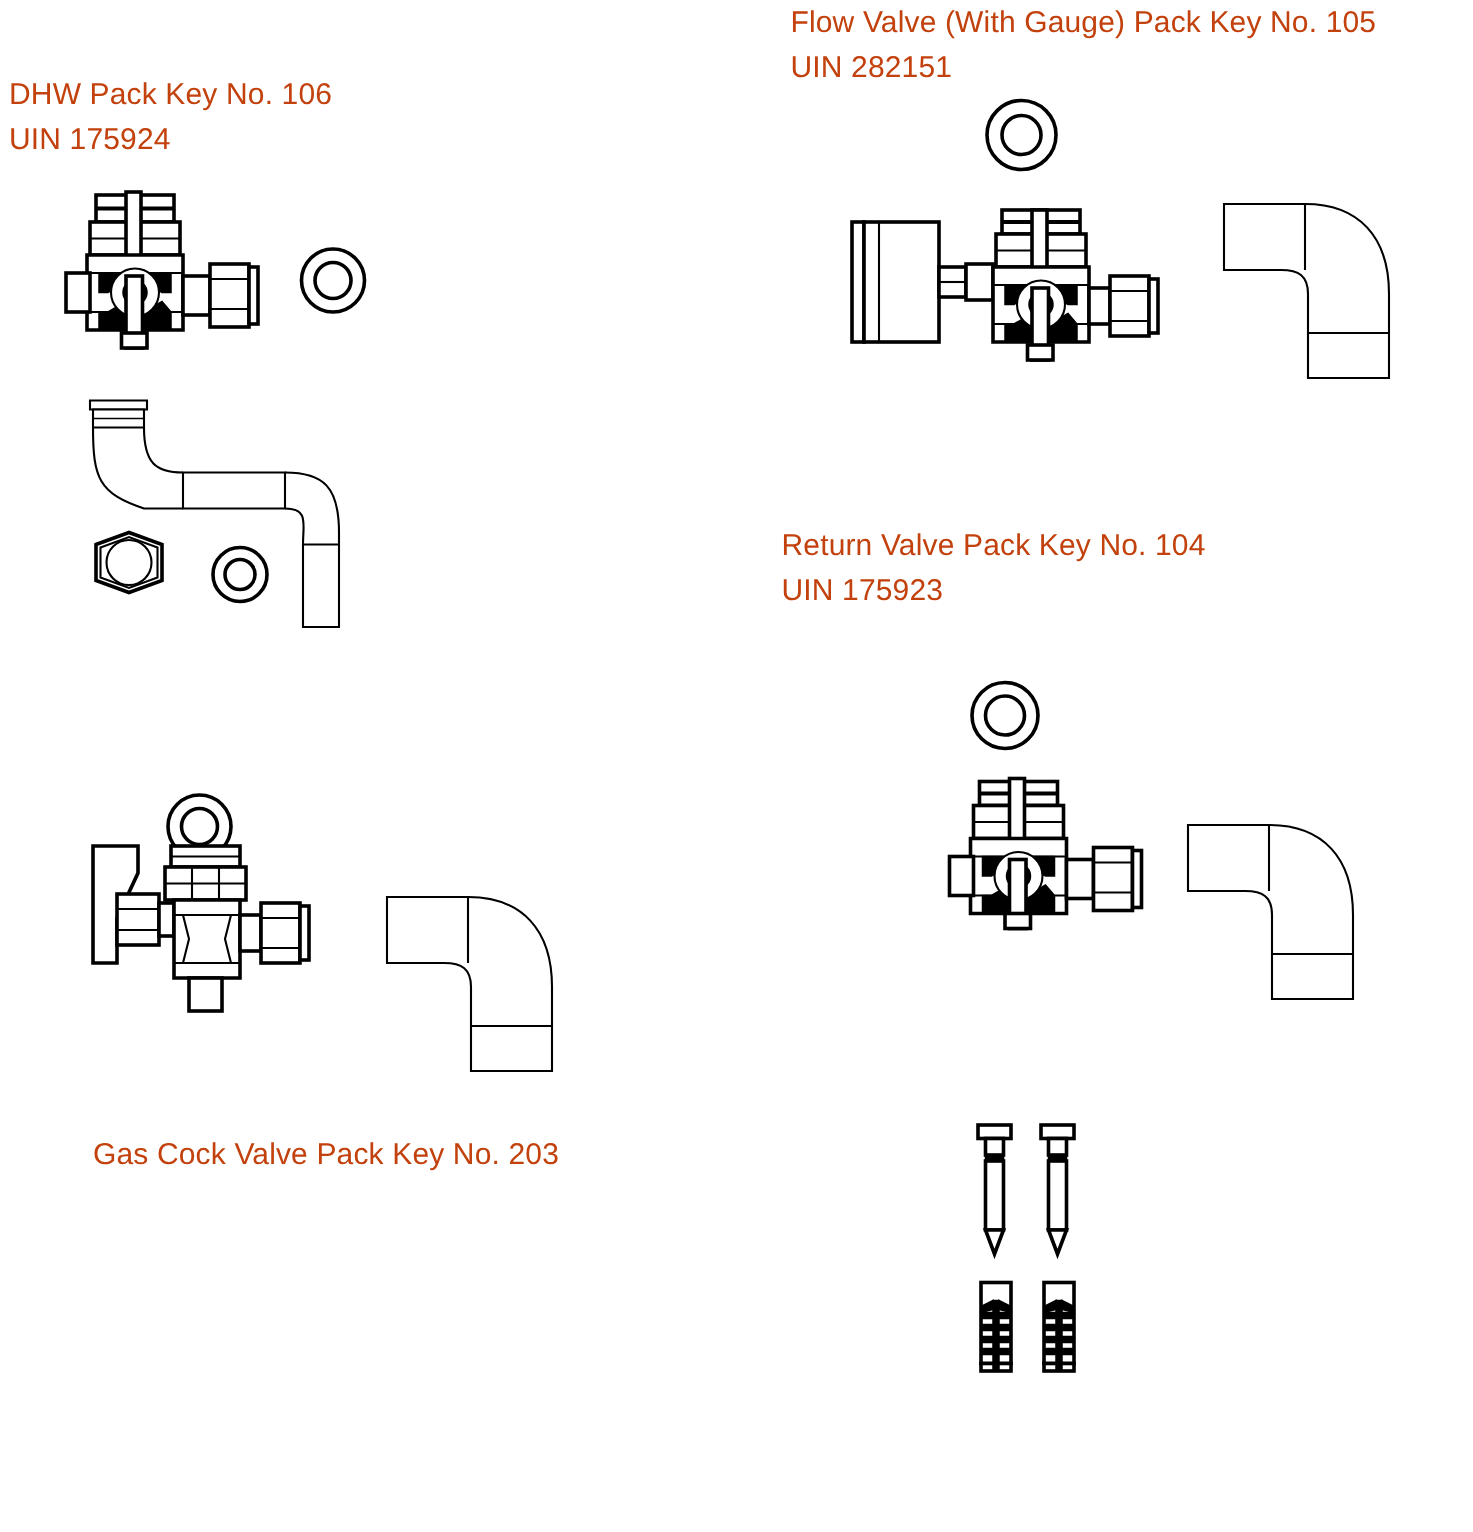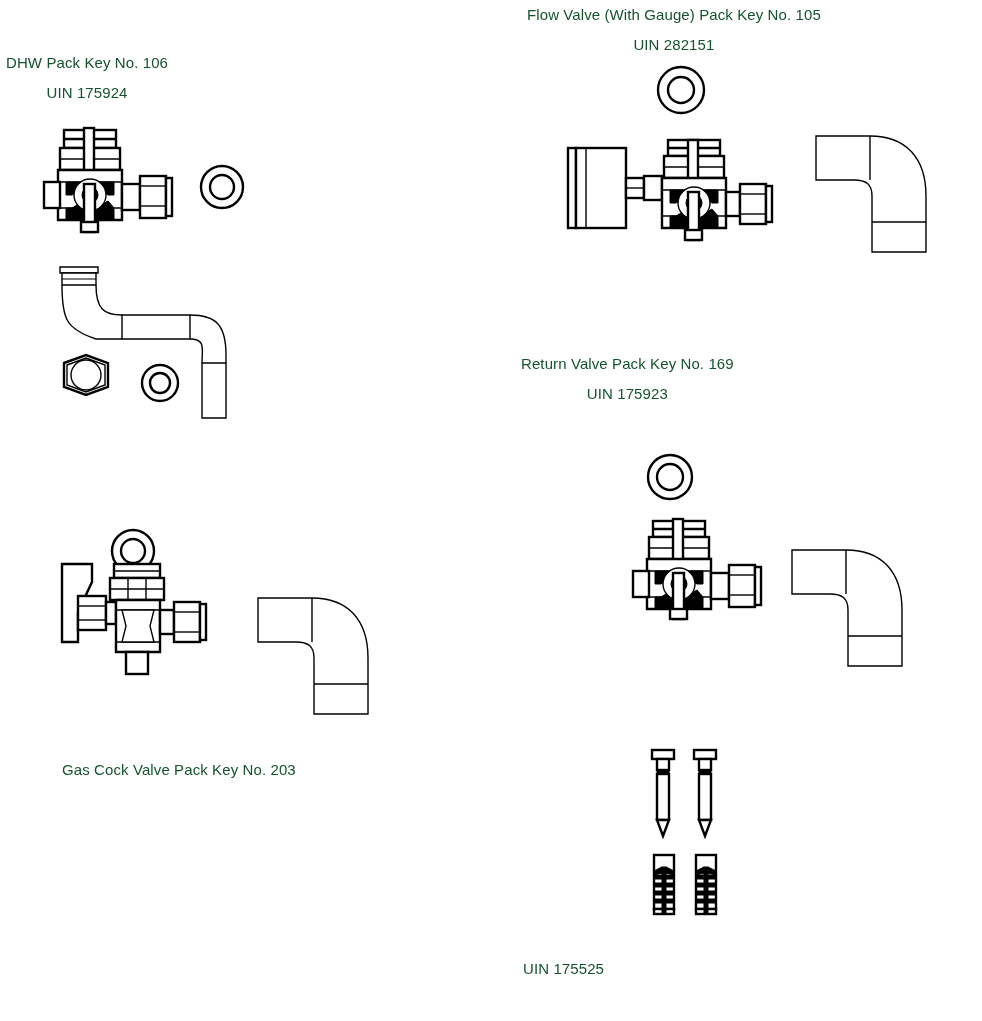--- a/index.html
+++ b/index.html
@@ -16,26 +16,25 @@
     overflow: hidden;
   }
   .page {
     position: absolute;
     top: 0; left: 0;
     width: 982px;
     height: 1021px;
   }
   .label-block {
     position: absolute;
-    font-size: 15px;
+    font-size: 20px;
     line-height: 30px;
-    color: #14532d;
+    color: #c2410c;
     white-space: nowrap;
     letter-spacing: 0.1px;
-    text-align: center;
   }
   .label-line { display: block; }
   svg.fig {
     position: absolute;
     overflow: visible;
   }
   .ln {
     fill: none;
     stroke: #000000;
     stroke-width: 1.4;
@@ -77,30 +76,29 @@
     <span class="label-line">DHW Pack Key No. 106</span>
     <span class="label-line">UIN 175924</span>
   </div>
 
   <div class="label-block" style="left:527px; top:0px;">
     <span class="label-line">Flow Valve (With Gauge) Pack Key No. 105</span>
     <span class="label-line">UIN 282151</span>
   </div>
 
   <div class="label-block" style="left:521px; top:349px;">
-    <span class="label-line">Return Valve Pack Key No. 169</span>
+    <span class="label-line">Return Valve Pack Key No. 104</span>
     <span class="label-line">UIN 175923</span>
   </div>
 
   <div class="label-block" style="left:20px; top:755px;margin-left:42px;">
     <span class="label-line">Gas Cock Valve Pack Key No. 203</span>
   </div>
 
   <div class="label-block" style="left:523px; top:954px;">
-    <span class="label-line">UIN 175525</span>
   </div>
 
   <svg class="fig" style="left:36px; top:126px;" width="140" height="110" viewBox="0 0 140 110">
     <g>
 
       <rect class="fillw-thick" x="28" y="4" width="52" height="18"></rect>
       <line class="ln-thick" x1="28" y1="13" x2="80" y2="13"></line>
       <rect class="fillw-thick" x="24" y="22" width="60" height="22"></rect>
       <line class="ln" x1="24" y1="33" x2="84" y2="33"></line>
 

